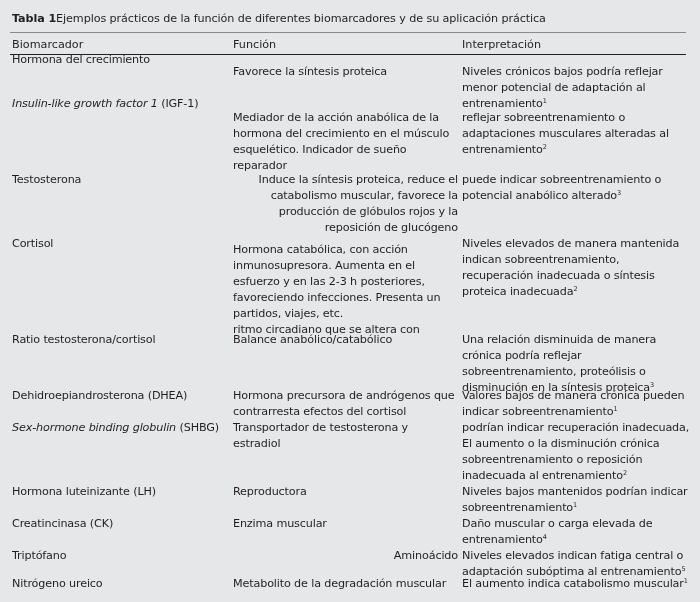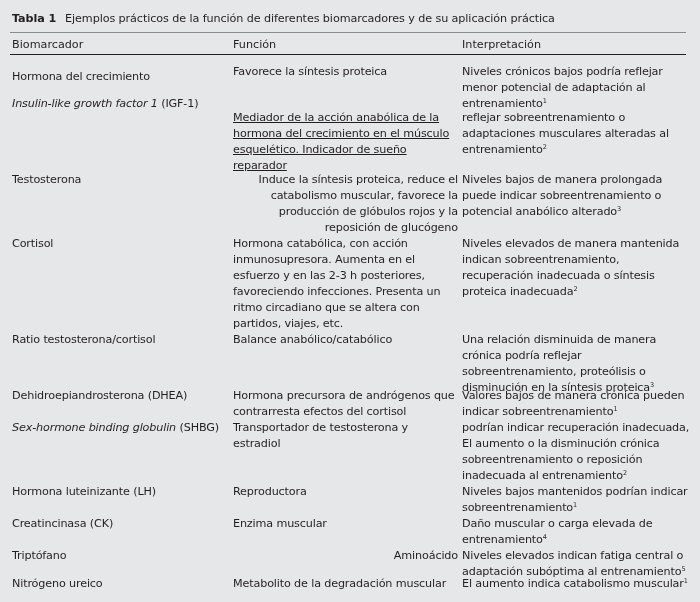--- a/index.html
+++ b/index.html
@@ -8,21 +8,21 @@
     background: #e6e7e8;
     font-family: "DejaVu Sans", sans-serif;
     font-size: 11.2px;
     color: #231f20;
     position: relative;
   }
   .caption {
     position: absolute; left: 12px; top: 12px;
     white-space: nowrap; letter-spacing: -0.1px;
   }
-  .caption .label { font-weight: bold; margin-right: 9px; }
+  .caption .label { font-weight: bold; margin-right: 0; }
   .rule-top { position: absolute; left: 10px; width: 676px; top: 32px; height: 0; border-top: 1px solid #8a8a8a; }
   .rule-head { position: absolute; left: 10px; width: 676px; top: 54px; height: 0; border-top: 1.5px solid #231f20; }
   .th { position: absolute; top: 38px; white-space: nowrap; }
   .cell { position: absolute; line-height: 16px; letter-spacing: -0.15px; }
   .c1 { left: 12px; width: 215px; white-space: nowrap; }
   .c2 { left: 233px; width: 225px; }
   .c3 { left: 462px; width: 230px; }
   .line { display: block; white-space: nowrap; }
   i { font-style: italic; }
   sup { font-size: 6.5px; vertical-align: 4px; line-height: 0; }
@@ -34,61 +34,60 @@
   <span class="label">Tabla 1</span><span>Ejemplos prácticos de la función de diferentes biomarcadores y de su aplicación práctica</span>
 </div>
 <div class="rule-top"></div>
 
 <div class="th" style="left:12px">Biomarcador</div>
 <div class="th" style="left:233px">Función</div>
 <div class="th" style="left:462px">Interpretación</div>
 <div class="rule-head"></div>
 
 <div id="rows">
-    <div class="cell c1" style="top: 69px;"><span>Hormona del crecimiento</span></div>
+    <div class="cell c1" style="top: 52px;"><span>Hormona del crecimiento</span></div>
     <div class="cell c2" style="top: 64px;">
       <span class="line">Favorece la síntesis proteica</span>
     </div>
     <div class="cell c3" style="top: 64px;">
       <span class="line">Niveles crónicos bajos podría reflejar</span>
       <span class="line">menor potencial de adaptación al</span>
       <span class="line">entrenamiento<sup>1</sup></span>
     </div>
     <div class="cell c1" style="top: 96px;"><i>Insulin-like growth factor 1</i><span> (IGF-1)</span></div>
-    <div class="cell c2" style="top: 110px; text-decoration: underline;">
+    <div class="cell c2" style="top: 110px;">
       <span class="line">Mediador de la acción anabólica de la</span>
       <span class="line">hormona del crecimiento en el músculo</span>
       <span class="line">esquelético. Indicador de sueño</span>
       <span class="line">reparador</span>
     </div>
     <div class="cell c3" style="top: 110px;">
       <span class="line">reflejar sobreentrenamiento o</span>
       <span class="line">adaptaciones musculares alteradas al</span>
       <span class="line">entrenamiento<sup>2</sup></span>
     </div>
     <div class="cell c1" style="top: 172px;"><span>Testosterona</span></div>
     <div class="cell c2" style="top: 172px; text-align: right;">
       <span class="line">Induce la síntesis proteica, reduce el</span>
       <span class="line">catabolismo muscular, favorece la</span>
       <span class="line">producción de glóbulos rojos y la</span>
       <span class="line">reposición de glucógeno</span>
     </div>
     <div class="cell c3" style="top: 172px;">
-      <span class="line">Niveles bajos de manera prolongada</span>
       <span class="line">puede indicar sobreentrenamiento o</span>
       <span class="line">potencial anabólico alterado<sup>3</sup></span>
     </div>
     <div class="cell c1" style="top: 236px;"><span>Cortisol</span></div>
-    <div class="cell c2" style="top: 236px;">
+    <div class="cell c2" style="top: 242px;">
       <span class="line">Hormona catabólica, con acción</span>
       <span class="line">inmunosupresora. Aumenta en el</span>
       <span class="line">esfuerzo y en las 2-3 h posteriores,</span>
       <span class="line">favoreciendo infecciones. Presenta un</span>
+      <span class="line">partidos, viajes, etc.</span>
       <span class="line">ritmo circadiano que se altera con</span>
-      <span class="line">partidos, viajes, etc.</span>
     </div>
     <div class="cell c3" style="top: 236px;">
       <span class="line">Niveles elevados de manera mantenida</span>
       <span class="line">indican sobreentrenamiento,</span>
       <span class="line">recuperación inadecuada o síntesis</span>
       <span class="line">proteica inadecuada<sup>2</sup></span>
     </div>
     <div class="cell c1" style="top: 332px;"><span>Ratio testosterona/cortisol</span></div>
     <div class="cell c2" style="top: 332px;">
       <span class="line">Balance anabólico/catabólico</span>

